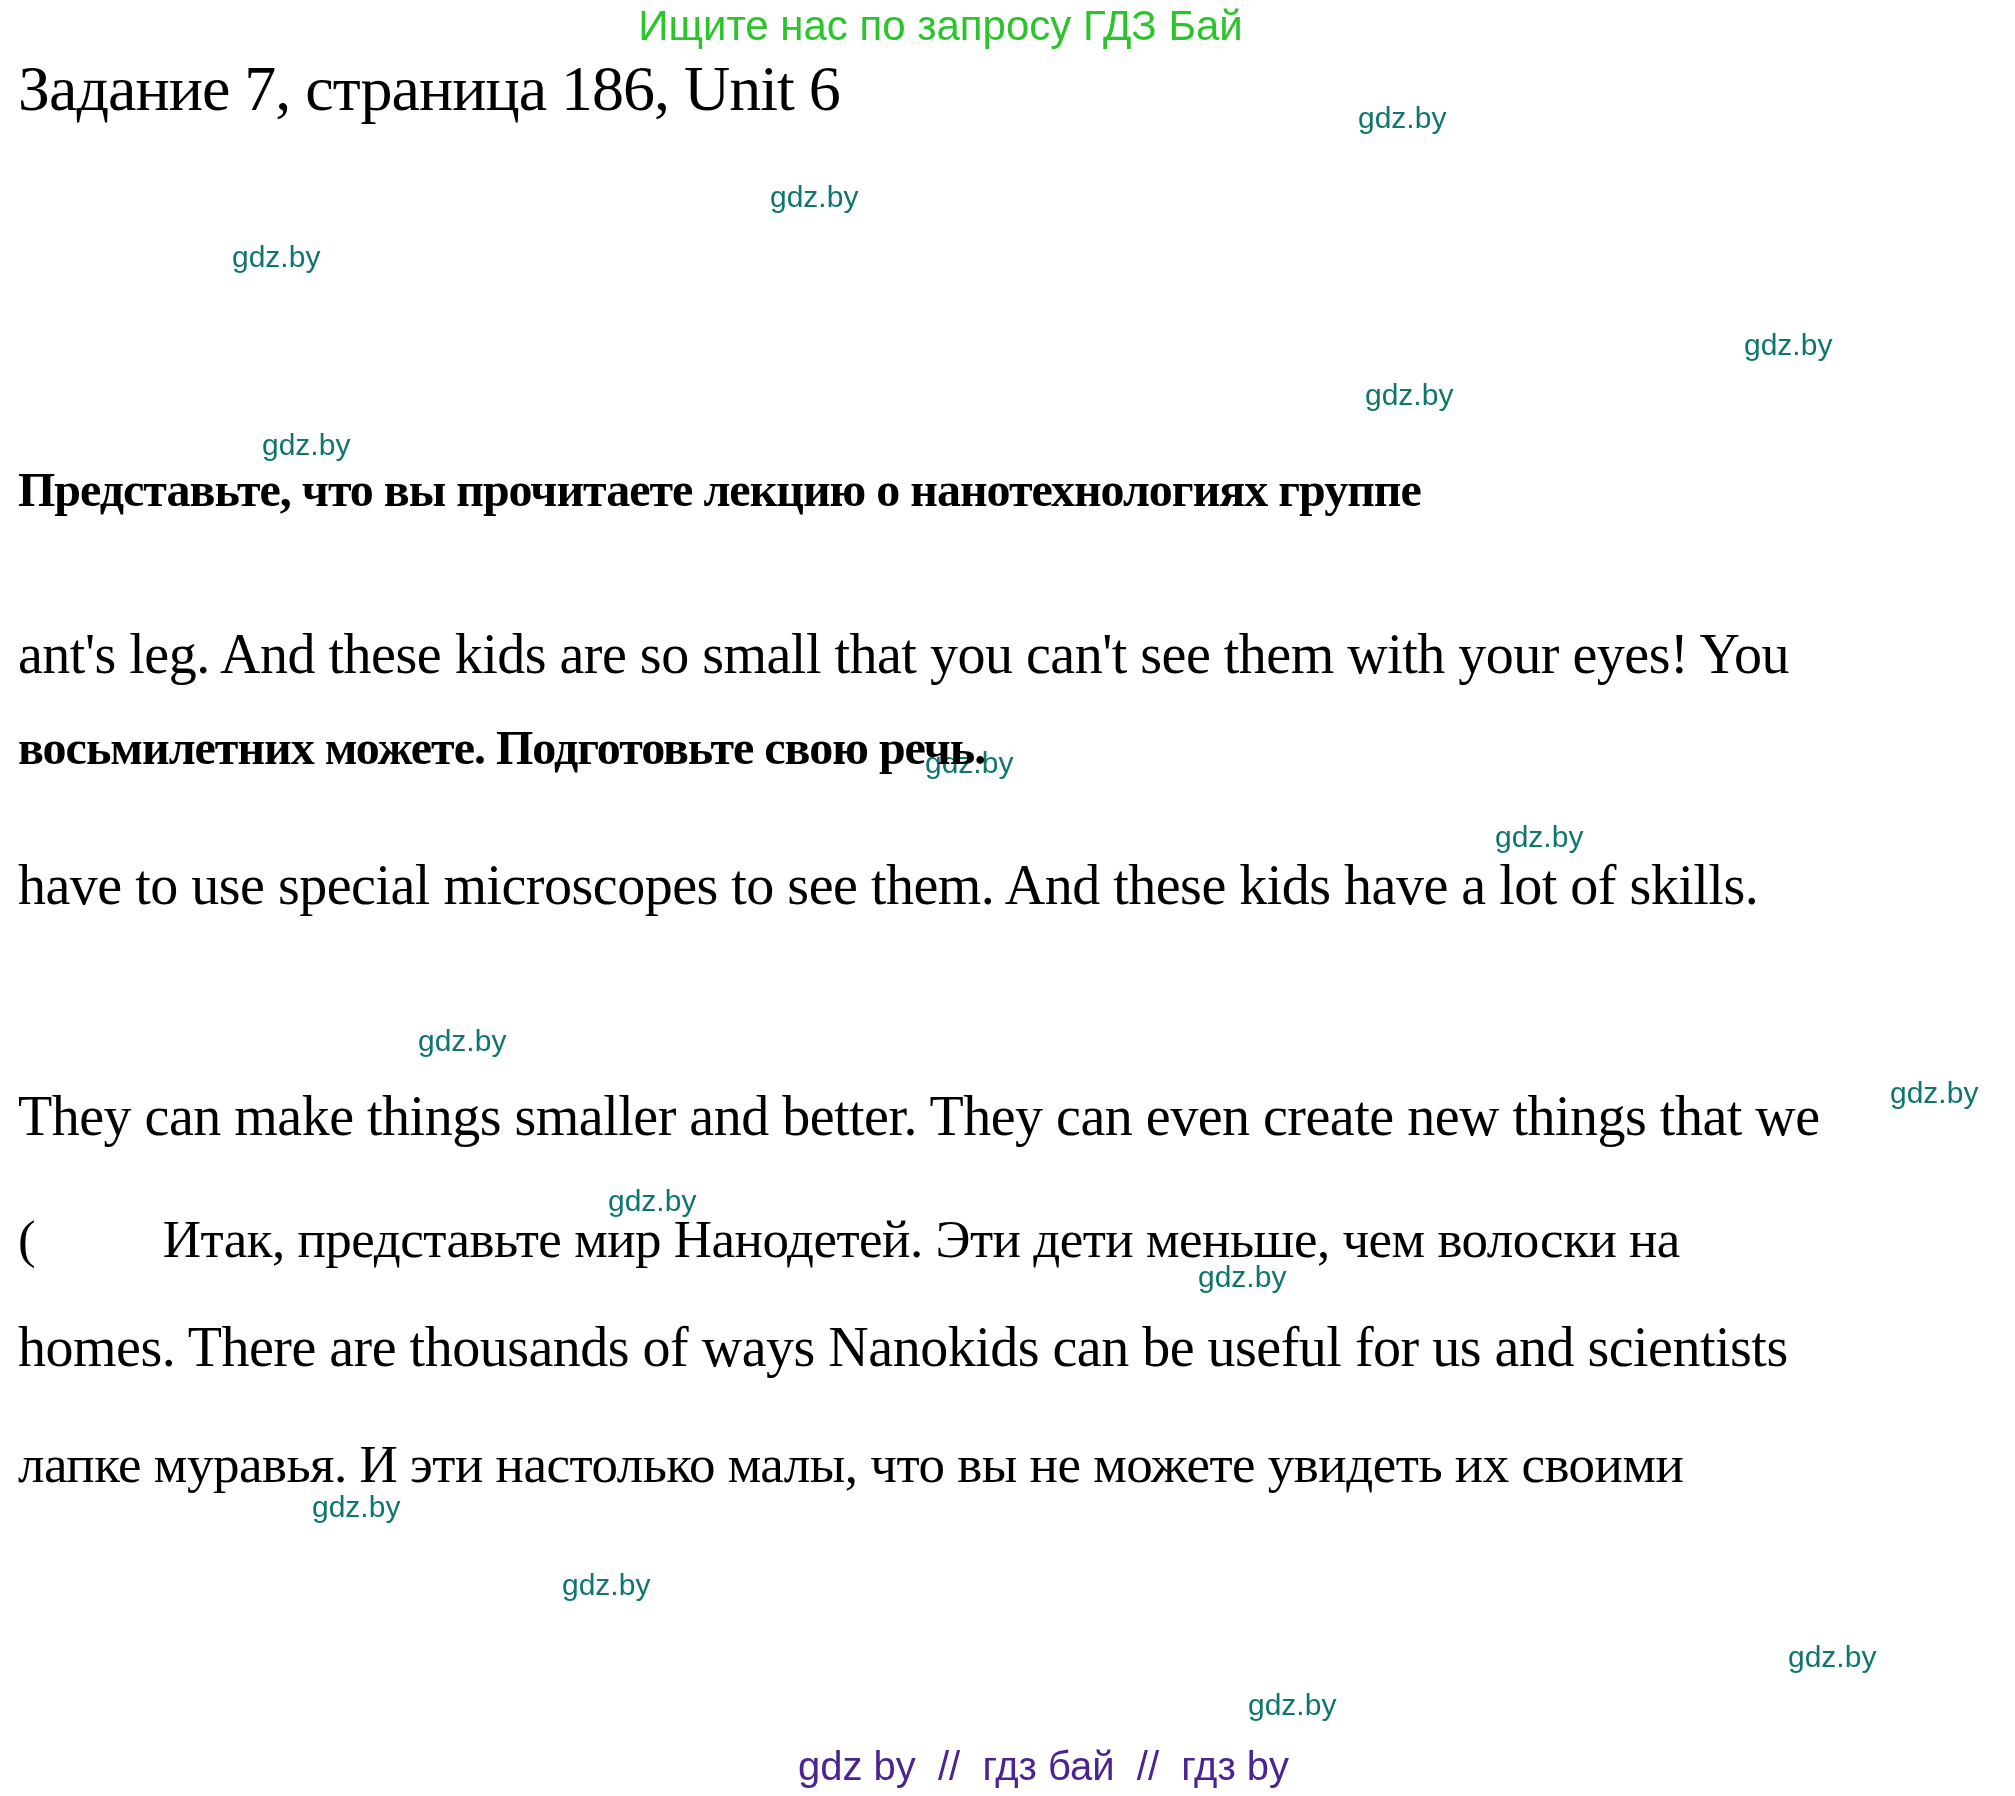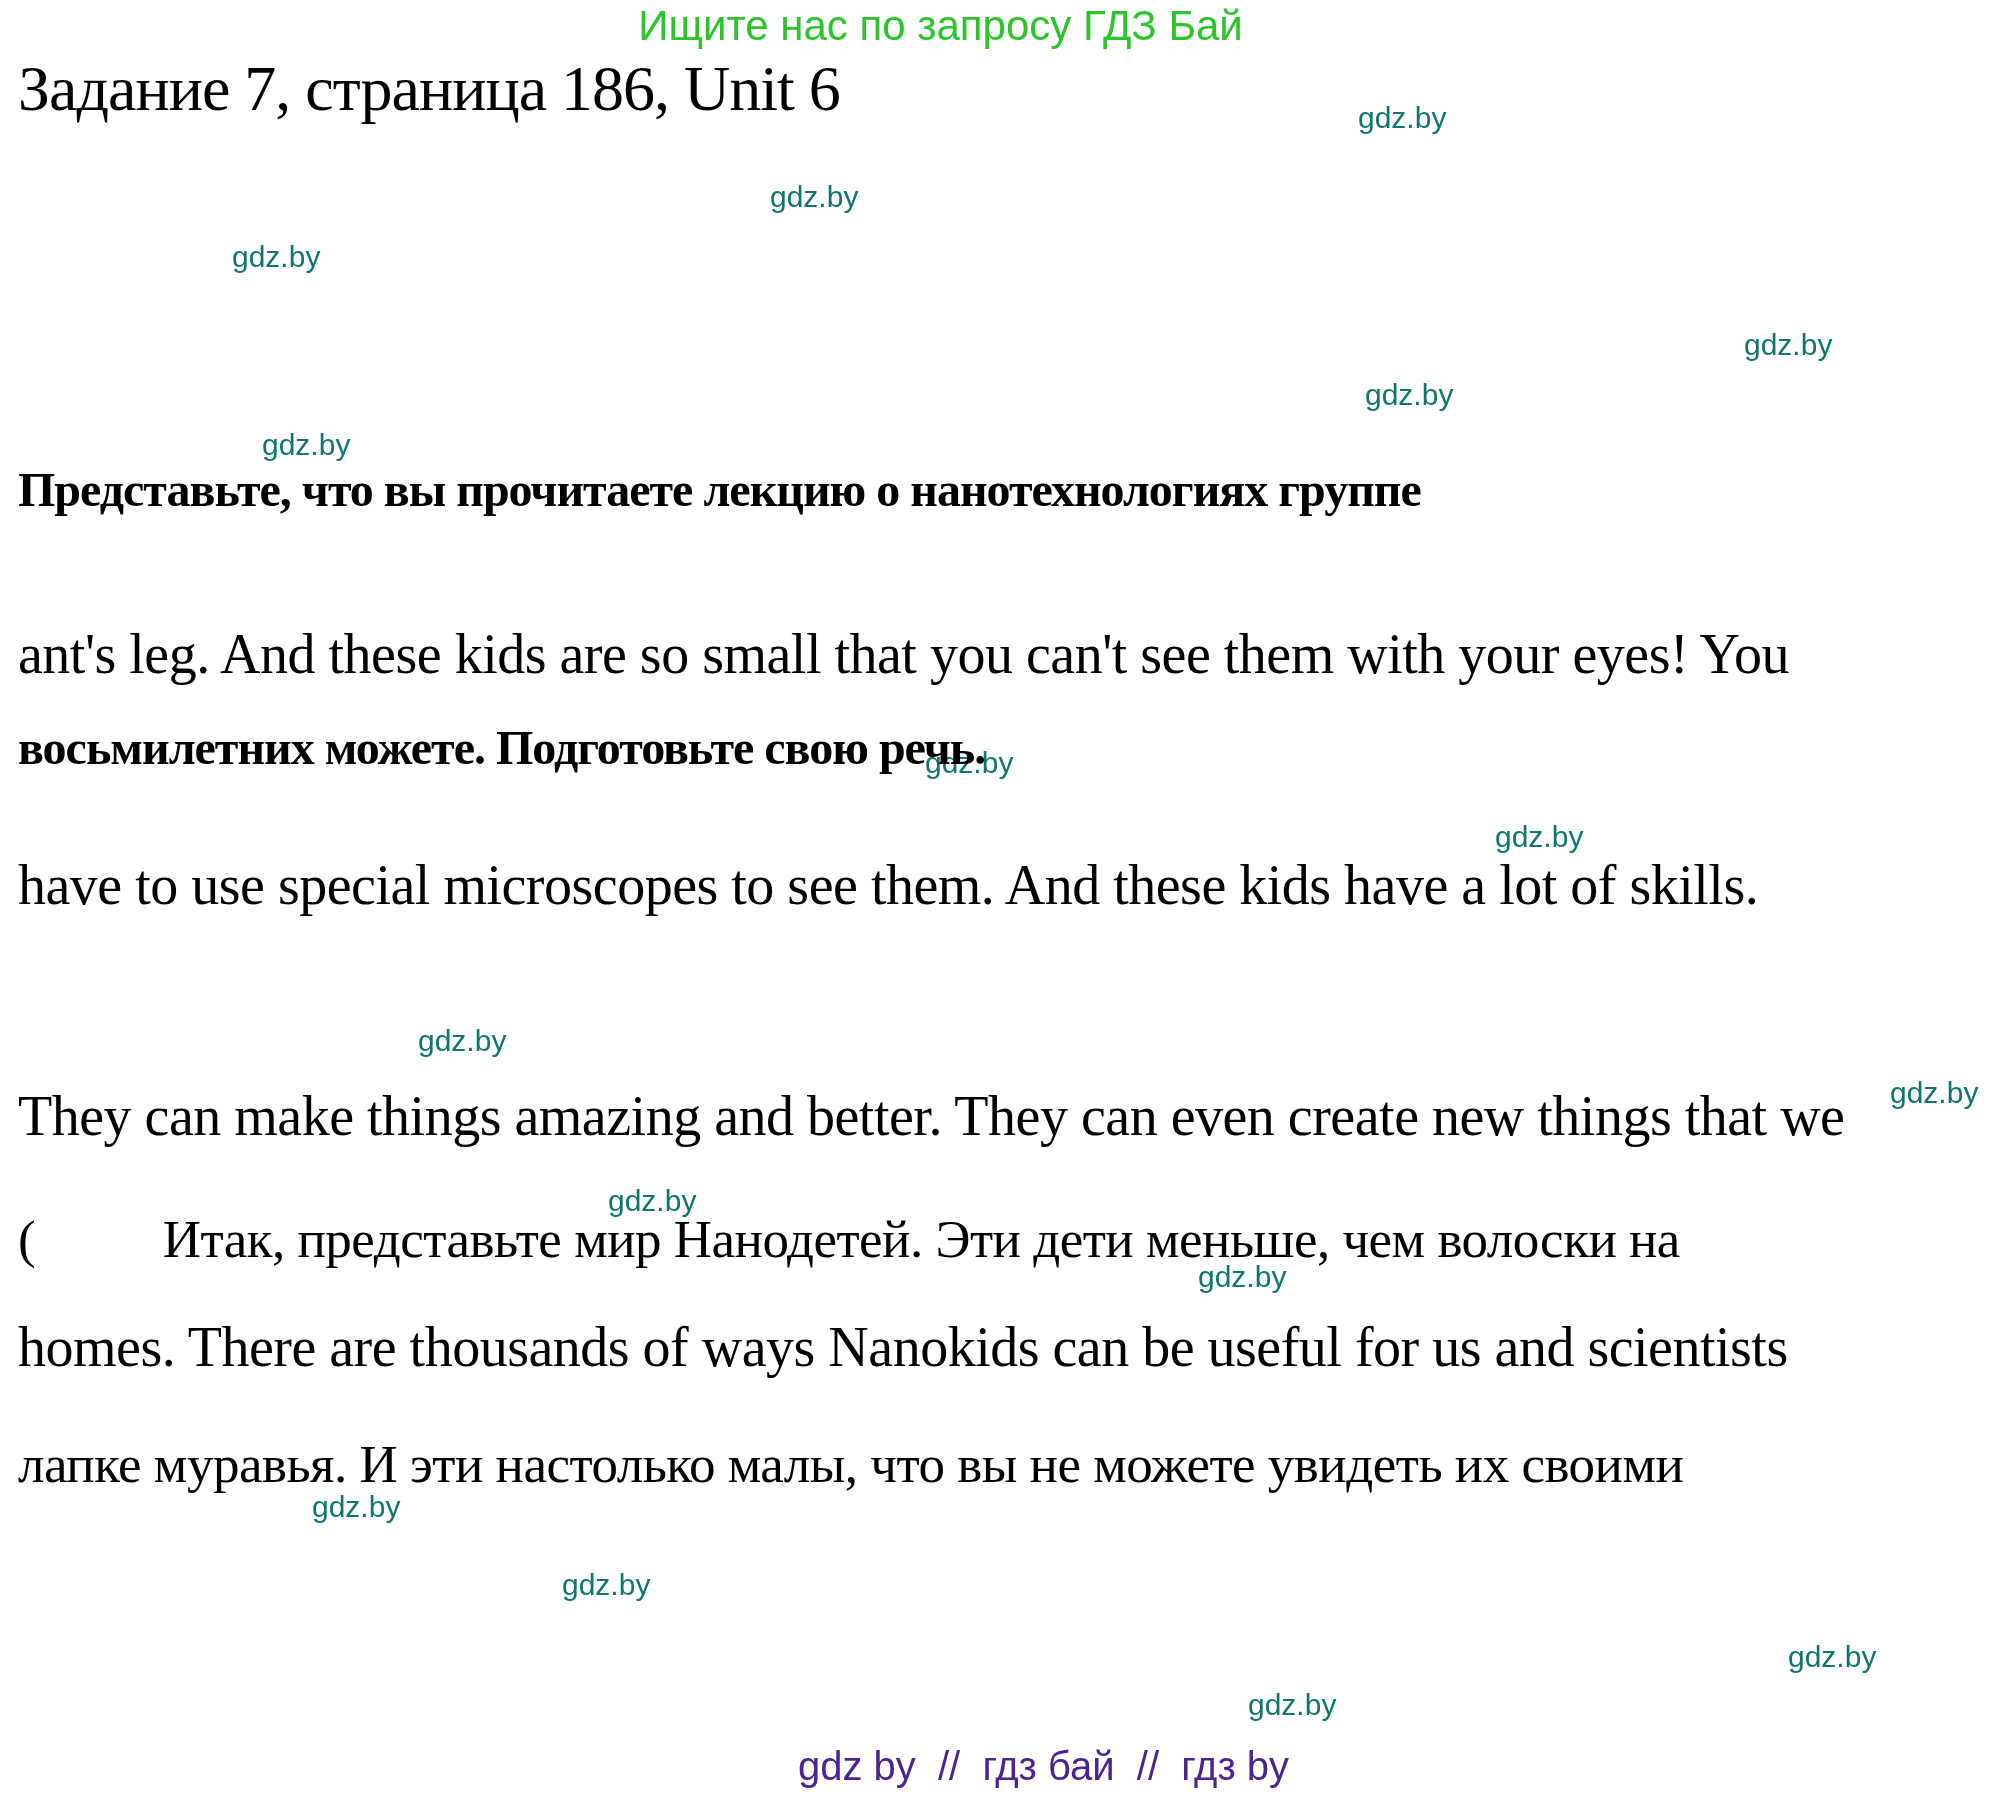--- a/index.html
+++ b/index.html
@@ -103,21 +103,21 @@
 <span class="abs wm" style="left:1248px; top:1690px;">gdz.by</span>
 
 <div class="abs task">
   <div>Представьте, что вы прочитаете лекцию о нанотехнологиях группе</div>
   <div>восьмилетних можете. Подготовьте свою речь.</div>
 </div>
 
 <div class="abs answer-en">
   <div>ant's leg. And these kids are so small that you can't see them with your eyes! You</div>
   <div>have to use special microscopes to see them. And these kids have a lot of skills.</div>
-  <div>They can make things amazing and better. They can even create new things that we</div>
+  <div>They can make things smaller and better. They can even create new things that we</div>
   <div>homes. There are thousands of ways Nanokids can be useful for us and scientists</div>
   
 </div>
 
 <div class="abs answer-ru">
   <div>(          Итак, представьте мир Нанодетей. Эти дети меньше, чем волоски на</div>
   <div>лапке муравья. И эти настолько малы, что вы не можете увидеть их своими</div>
   
   
   

